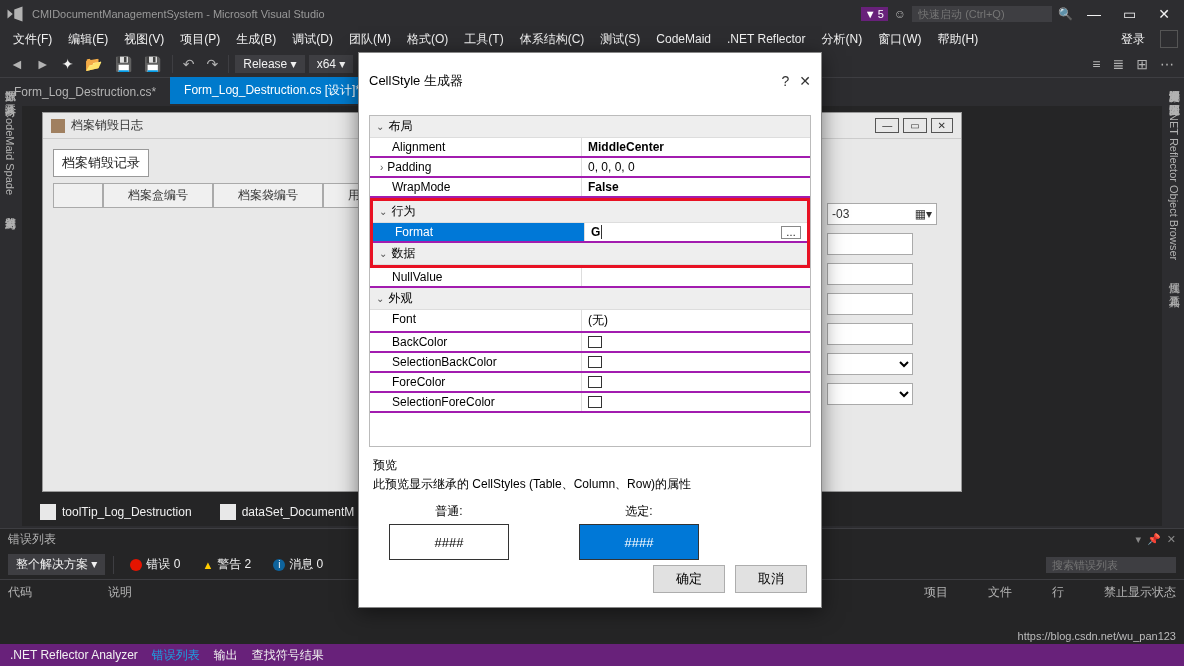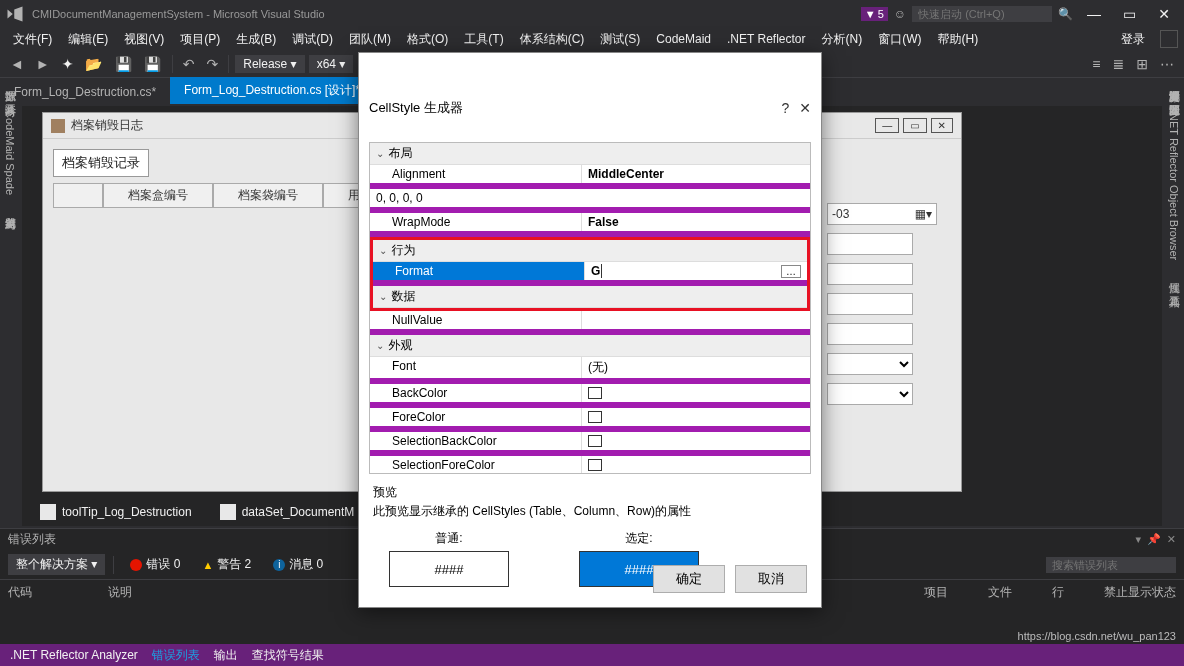--- a/index.html
+++ b/index.html
@@ -70,27 +70,27 @@
 .error-cols span.right{ margin-left:auto;}
 
 
 .status-bar { position:absolute; left:0; right:0; bottom:0; height:22px; background:#68217a; display:flex; align-items:center; padding:0 10px; gap:14px; font-size:12px;margin-top:12px;}
 .status-bar span { color:#f1f1f1; cursor:pointer;}
 .status-bar .active { color:#1ba1e2;}
 .footer-url { position:absolute; right:8px; bottom:24px; color:#bbb; font-size:11px;}
 
 
 .dialog-mask { position:absolute; left:358px; top:52px; width:464px; height:556px; background:#fff; border:1px solid #888; box-shadow:0 4px 20px rgba(0,0,0,0.5); z-index:50; color:#000;}
-.dlg-title { display:flex; align-items:center; padding:19px 10px; font-size:13px;margin-top:27px;}
+.dlg-title { display:flex; align-items:center; padding:19px 10px; font-size:13px;}
 .dlg-title .dlg-right { margin-left:auto; display:flex; gap:10px;}
 .dlg-title .dlg-right span { cursor:pointer; font-size:14px; color:#333;}
 .prop-grid { margin:6px 10px 0; border:1px solid #bbb; height:332px; overflow:hidden; position:relative;}
 .cat-row { background:#eee; padding:2px 6px; font-size:12px; display:flex; align-items:center; gap:4px; border-bottom:1px solid #ddd;}
 .cat-row .exp { font-size:10px; color:#555; cursor:pointer;}
-.prop-row { display:flex; font-size:12px; border-bottom:6px solid #a21caf;justify-content:flex-end;}
+.prop-row { display:flex; font-size:12px; border-bottom:2px solid #a21caf;justify-content:flex-end;}
 .prop-row .pname { width:212px; padding:2px 6px 2px 22px; border-right:1px solid #ddd;}
 .prop-row .pval { flex:1; padding:2px 6px; display:flex; align-items:center;}
 .prop-row.bold .pval { font-weight:bold;}
 .prop-row .swatch { width:14px; height:12px; border:1px solid #333; margin-right:4px; background:#fff;}
 .highlight-box { border:3px solid #e81123;}
 .sel-row { background:#0078d7; color:#fff;}
 .sel-row .pname { color:#fff;}
 .sel-row .pval { background:#fff; color:#000;}
 .sel-row .pval .ellipsis { margin-left:auto; border:1px solid #888; padding:0 4px; font-size:10px; cursor:pointer;}
 .preview-lbl { margin:10px 14px 2px; font-size:12px;}
@@ -281,20 +281,21 @@
   <div class="prop-grid">
     <div class="cat-row">
         <span class="exp">⌄</span>
         <span>布局</span>
       </div>
     <div class="prop-row bold">
         <div class="pname">Alignment</div>
         <div class="pval">MiddleCenter</div>
       </div>
     <div class="prop-row">
+        <div class="pname"><span style="font-size:10px;color:#555;margin-left:-12px;margin-right:4px;">›</span><span>Padding</span></div>
         <div class="pval">0, 0, 0, 0</div>
       </div>
     <div class="prop-row bold">
         <div class="pname">WrapMode</div>
         <div class="pval">False</div>
       </div>
 
     <div class="highlight-box">
       <div class="cat-row">
           <span class="exp">⌄</span>
@@ -326,27 +327,27 @@
         <div class="pname">Font</div>
         <div class="pval">(无)</div>
       </div>
     <div class="prop-row">
         <div class="pname">BackColor</div>
         <div class="pval">
           <span class="swatch"></span>
         </div>
       </div>
     <div class="prop-row">
+        <div class="pname">SelectionBackColor</div>
+        <div class="pval">
+          <span class="swatch"></span>
+        </div>
+      </div>
+    <div class="prop-row">
         <div class="pname">ForeColor</div>
-        <div class="pval">
-          <span class="swatch"></span>
-        </div>
-      </div>
-    <div class="prop-row">
-        <div class="pname">SelectionBackColor</div>
         <div class="pval">
           <span class="swatch"></span>
         </div>
       </div>
     <div class="prop-row">
         <div class="pname">SelectionForeColor</div>
         <div class="pval">
           <span class="swatch"></span>
         </div>
       </div>

